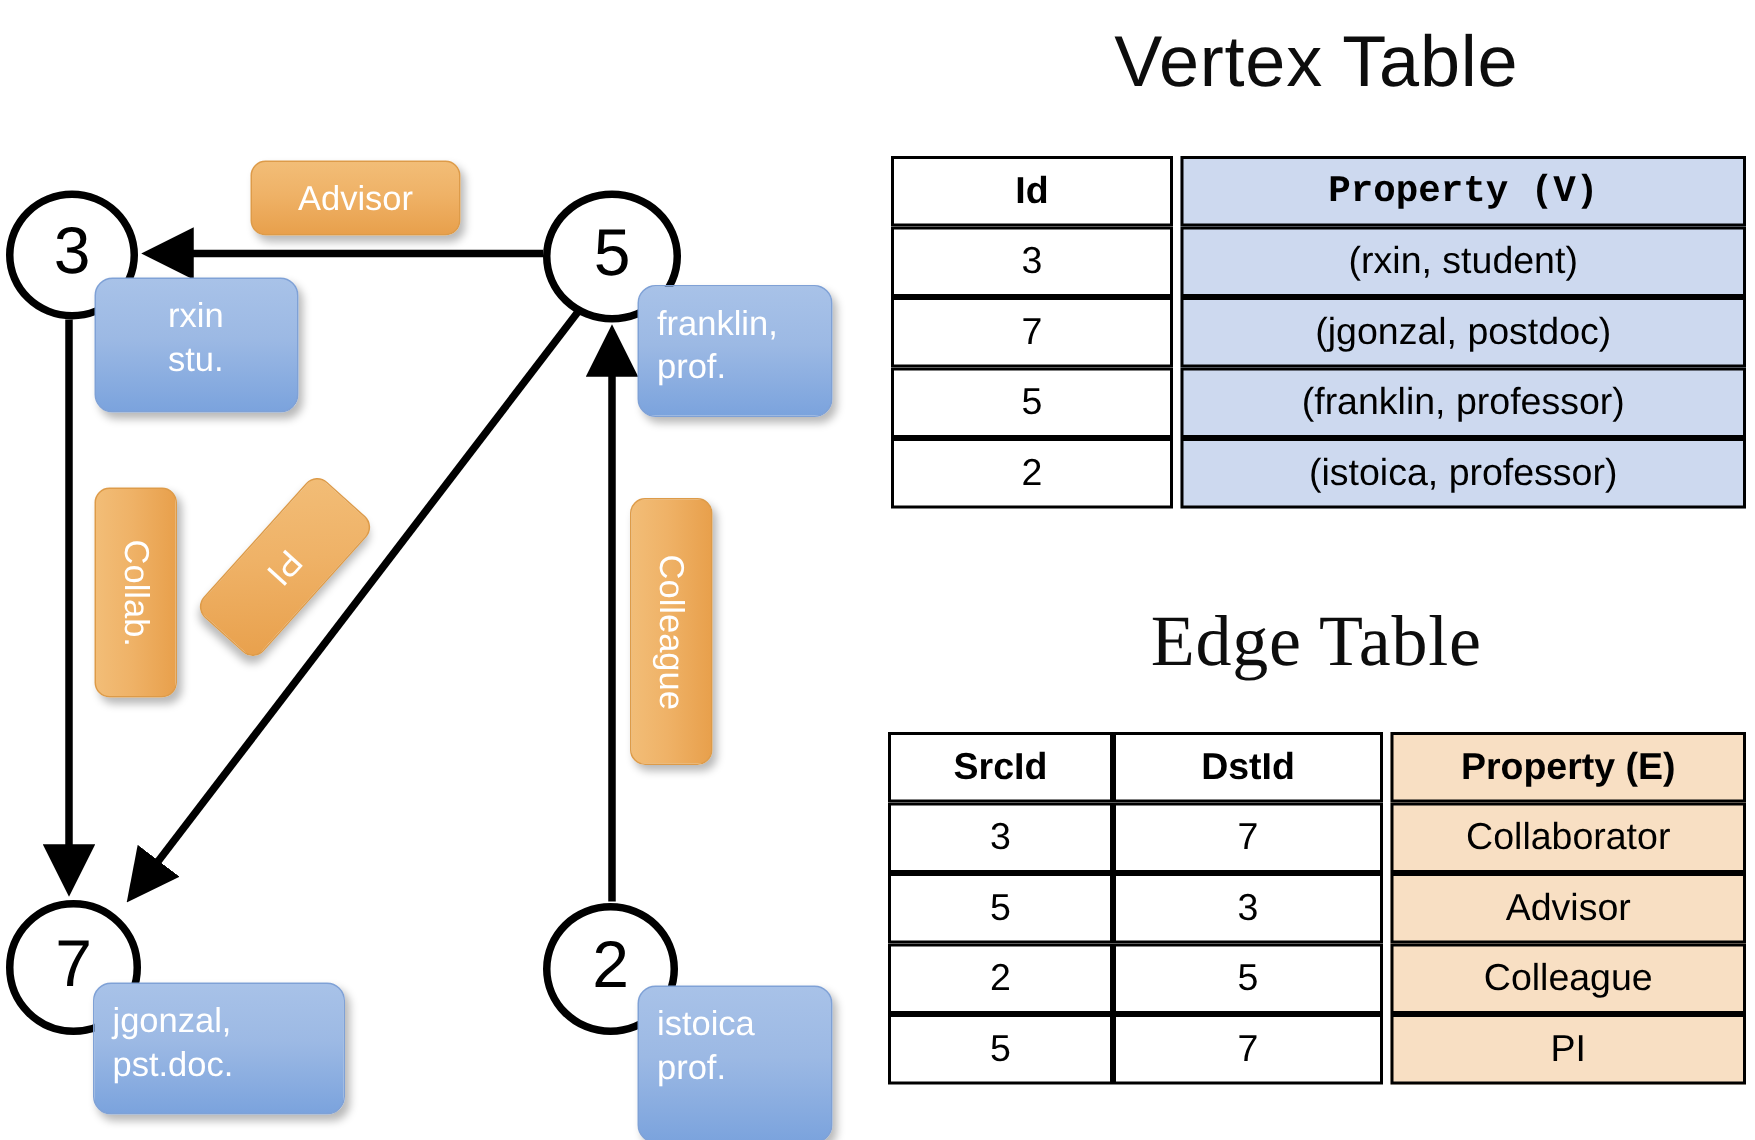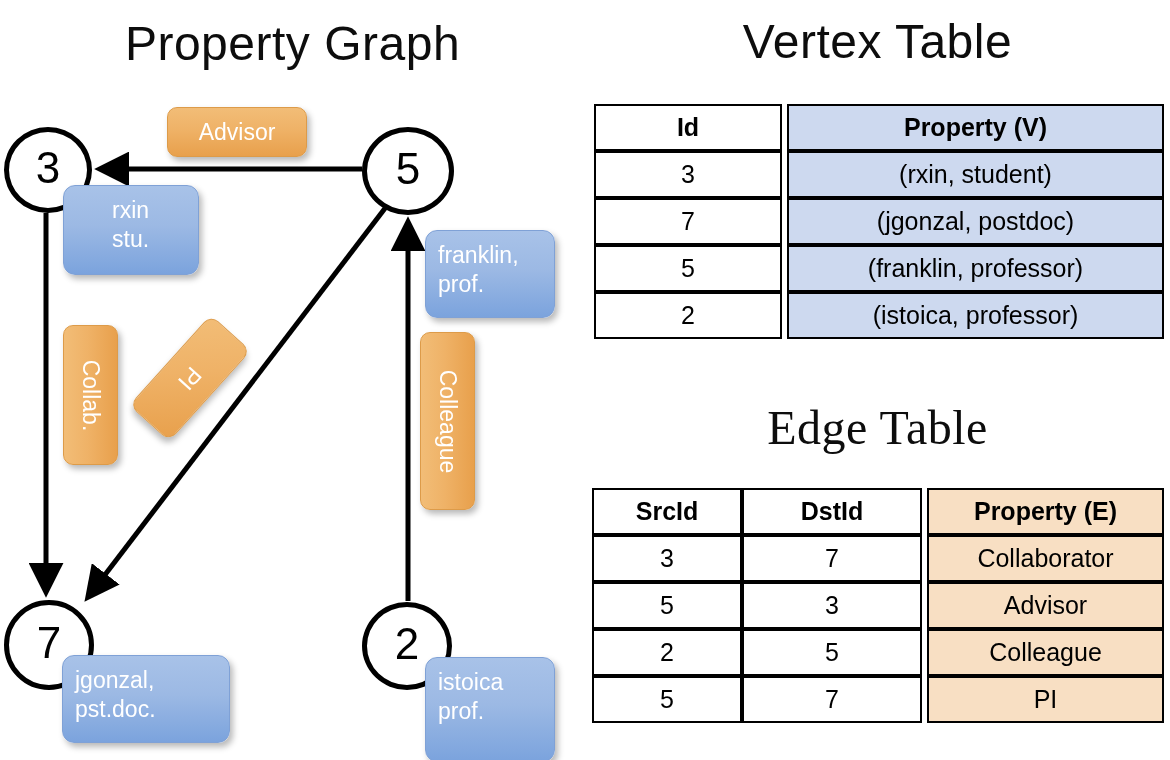--- a/index.html
+++ b/index.html
@@ -142,21 +142,20 @@
     height: auto;
   }
   .v-prop { background: #cdd9ef !important; }
   .e-prop { background: #f8dfc3 !important; }
 </style>
 </head>
 <body>
 
 <div id="graph-panel">
 
-  <div class="section-title" style="left:0; top:16px; width:585px; font-size:48px;">Property Graph</div>
 
   <svg id="graph-svg" viewBox="0 0 585 760">
     <defs>
       <marker id="ah" viewBox="0 0 12 12" refX="10" refY="6" markerWidth="7" markerHeight="7" orient="auto-start-reverse">
         <path d="M 0 0 L 12 6 L 0 12 z" fill="#000"></path>
       </marker>
     </defs>
 
     <g>
       <line x1="362" y1="169" x2="100" y2="169" stroke="#000" stroke-width="5" marker-end="url(#ah)"></line>
@@ -185,21 +184,21 @@
     <span class="node-label">7</span>
   </div>
   <div class="node-circle" style="left:362px; top:602px; width:90px; height:88px;">
     <span class="node-label">2</span>
   </div>
 
   <div class="prop-box" style="left:63px; top:185px; width:136px; height:90px;padding-left:48px;">
     <span>rxin</span>
     <span>stu.</span>
   </div>
-  <div class="prop-box" style="left:425px; top:190px; width:130px; height:88px;margin-top:40px;">
+  <div class="prop-box" style="left:425px; top:190px; width:130px; height:88px;">
     <span>franklin,</span>
     <span>prof.</span>
   </div>
   <div class="prop-box" style="left:62px; top:655px; width:168px; height:88px;">
     <span>jgonzal,</span>
     <span>pst.doc.</span>
   </div>
   <div class="prop-box" style="left:425px; top:657px; width:130px; height:105px;">
     <span>istoica</span>
     <span>prof.</span>
@@ -222,21 +221,21 @@
   </div>
 </div>
 
 <div class="section-title" style="left:585px; top:14px; width:585px; font-size:48px;">Vertex Table</div>
 
 <table class="data-table" style="left:594px; top:104px; width:570px;">
   <thead>
     <tr>
       <th style="width:188px;">Id</th>
       <td class="sep-col"></td>
-      <th class="v-prop" style="width:377px;">Property (V)</th>
+      <th class="v-prop" style="width:377px;font-family:Liberation Mono, monospace;">Property (V)</th>
     </tr>
   </thead>
   <tbody>
     <tr>
       <td>3</td>
       <td class="sep-col"></td>
       <td class="v-prop">(rxin, student)</td>
     </tr>
     <tr>
       <td>7</td>

